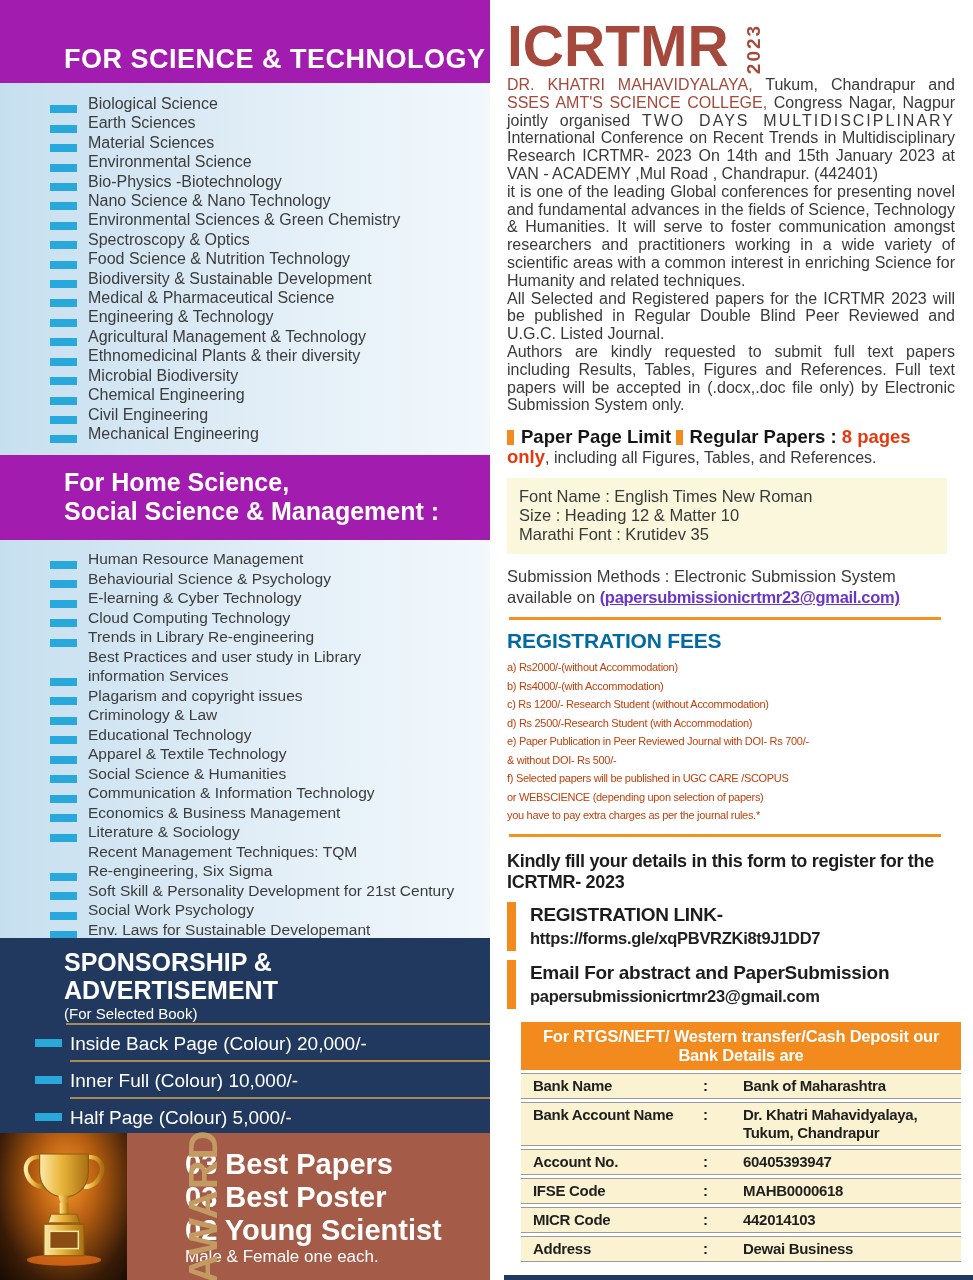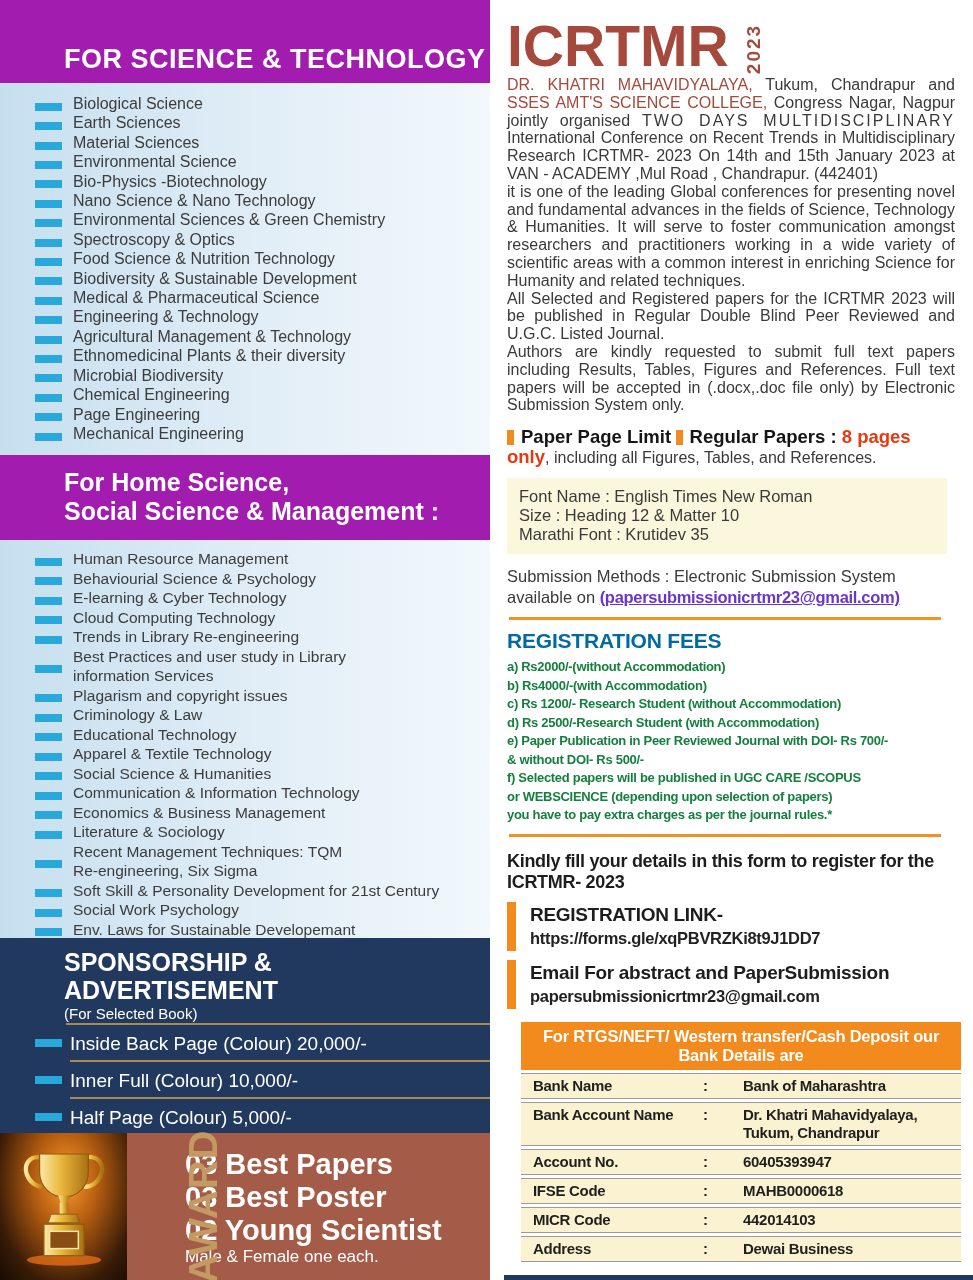--- a/index.html
+++ b/index.html
@@ -11,21 +11,21 @@
   .left-col { width:490px; height:1280px; flex:0 0 490px; display:flex; flex-direction:column; }
   .navy-band { background:#a21caf; color:#fff; }
   .band-sci { height:83px; padding:44px 10px 0 64px; }
   .band-sci h1 { font-size:27px; font-weight:bold; letter-spacing:.5px; white-space:nowrap; }
   .blue-panel { background:linear-gradient(to right,#c6dfef 0%,#e2eef7 55%,#f2f8fc 100%); }
   .list-1 { height:372px; padding-top:11px; }
   .list-2 { height:398px; padding-top:9px; }
   ul.topics { list-style:none; }
   .list-1 li { line-height:19.4px; }
   .list-2 li { line-height:19.5px; }
-  ul.topics li { display:flex; align-items:center; }
+  ul.topics li { display:flex; align-items:flex-end;padding-left:15px; }
   .dash { flex:0 0 27px; height:8px; background:#29a8dc; margin:6px 11px 0 35px; }
   .topic-text { font-size:16px; color:#3c3c3c; white-space:pre-line; }
   .list-2 .topic-text { font-size:15.5px; }
   .band-home { height:85px; padding:13px 10px 0 64px; }
   .band-home .h-line { font-size:25px; font-weight:bold; line-height:29px; }
 
   .sponsor { height:195px; background:#22395f; color:#fff; padding-top:10px; }
   .sponsor-title { font-size:25px; font-weight:bold; padding-left:64px; line-height:28px; }
   .sponsor-sub { font-size:15px; padding-left:64px; line-height:19px; }
   .sponsor-rule { margin-left:66px; border-bottom:2px solid #a98a53; }
@@ -60,21 +60,21 @@
   .font-box { margin-top:11px; background:#fbf7dc; padding:9px 12px 10px 12px; width:440px; }
   .font-box div { font-size:16.5px; color:#3a3a3a; line-height:19px; }
 
   .submission { margin-top:12px; font-size:16.5px; color:#3a3a3a; line-height:21px; }
   .mail-link { color:#6a35c9; font-weight:bold; text-decoration:underline; letter-spacing:-.3px; }
 
   .orange-rule { border-top:3px solid #f59120; width:432px; margin:9px 0 0 2px; }
 
   .fees-title { margin-top:9px; font-size:21px; font-weight:bold; color:#0369a1; letter-spacing:-.2px; }
   .fees-list { list-style:none; margin-top:5px; }
-  .fees-list li { font-size:13px; font-weight:bold; color:#15803d; line-height:18.5px; letter-spacing:-.3px; white-space:pre-line; }
+  .fees-list li { font-size:11px; font-weight:normal; color:#c2410c; line-height:18.5px; letter-spacing:-.3px; white-space:pre-line; }
 
   .kindly { margin-top:14px; font-size:18px; font-weight:bold; color:#1d1d1d; letter-spacing:-.3px; }
 
   .bar-block { border-left:9px solid #f28a1d; padding:1px 0 2px 14px; margin:9px 0 0 0; }
   .bar-block .bb-title { font-size:19px; font-weight:bold; color:#1d1d1d; letter-spacing:-.3px; line-height:24px; }
   .bar-block .bb-sub { font-size:16.5px; font-weight:bold; color:#222; letter-spacing:-.3px; line-height:22px; text-decoration:none; display:inline-block; }
 
   .bank-banner { margin:13px 0 0 14px; width:440px; background:#f28a1d; color:#fff; font-weight:bold; font-size:16.5px; text-align:center; padding:5px 4px; letter-spacing:-.2px; }
   .bank-table { margin:2px 0 0 14px; width:440px; }
   .bank-row { display:grid; grid-template-columns:170px 40px 1fr; background:#faf2d0; border-top:1px solid #9a9a9a; border-bottom:1px solid #9a9a9a; margin-top:3px; padding:3px 0 3px 12px; }
@@ -170,21 +170,21 @@
             <span class="topic-text">Microbial Biodiversity</span>
           </li>
 
           <li>
             <span class="dash"></span>
             <span class="topic-text">Chemical Engineering</span>
           </li>
 
           <li>
             <span class="dash"></span>
-            <span class="topic-text">Page Engineering</span>
+            <span class="topic-text">Civil Engineering</span>
           </li>
 
           <li>
             <span class="dash"></span>
             <span class="topic-text">Mechanical Engineering</span>
           </li>
         </ul>
     </div>
 
     <div class="navy-band band-home">

